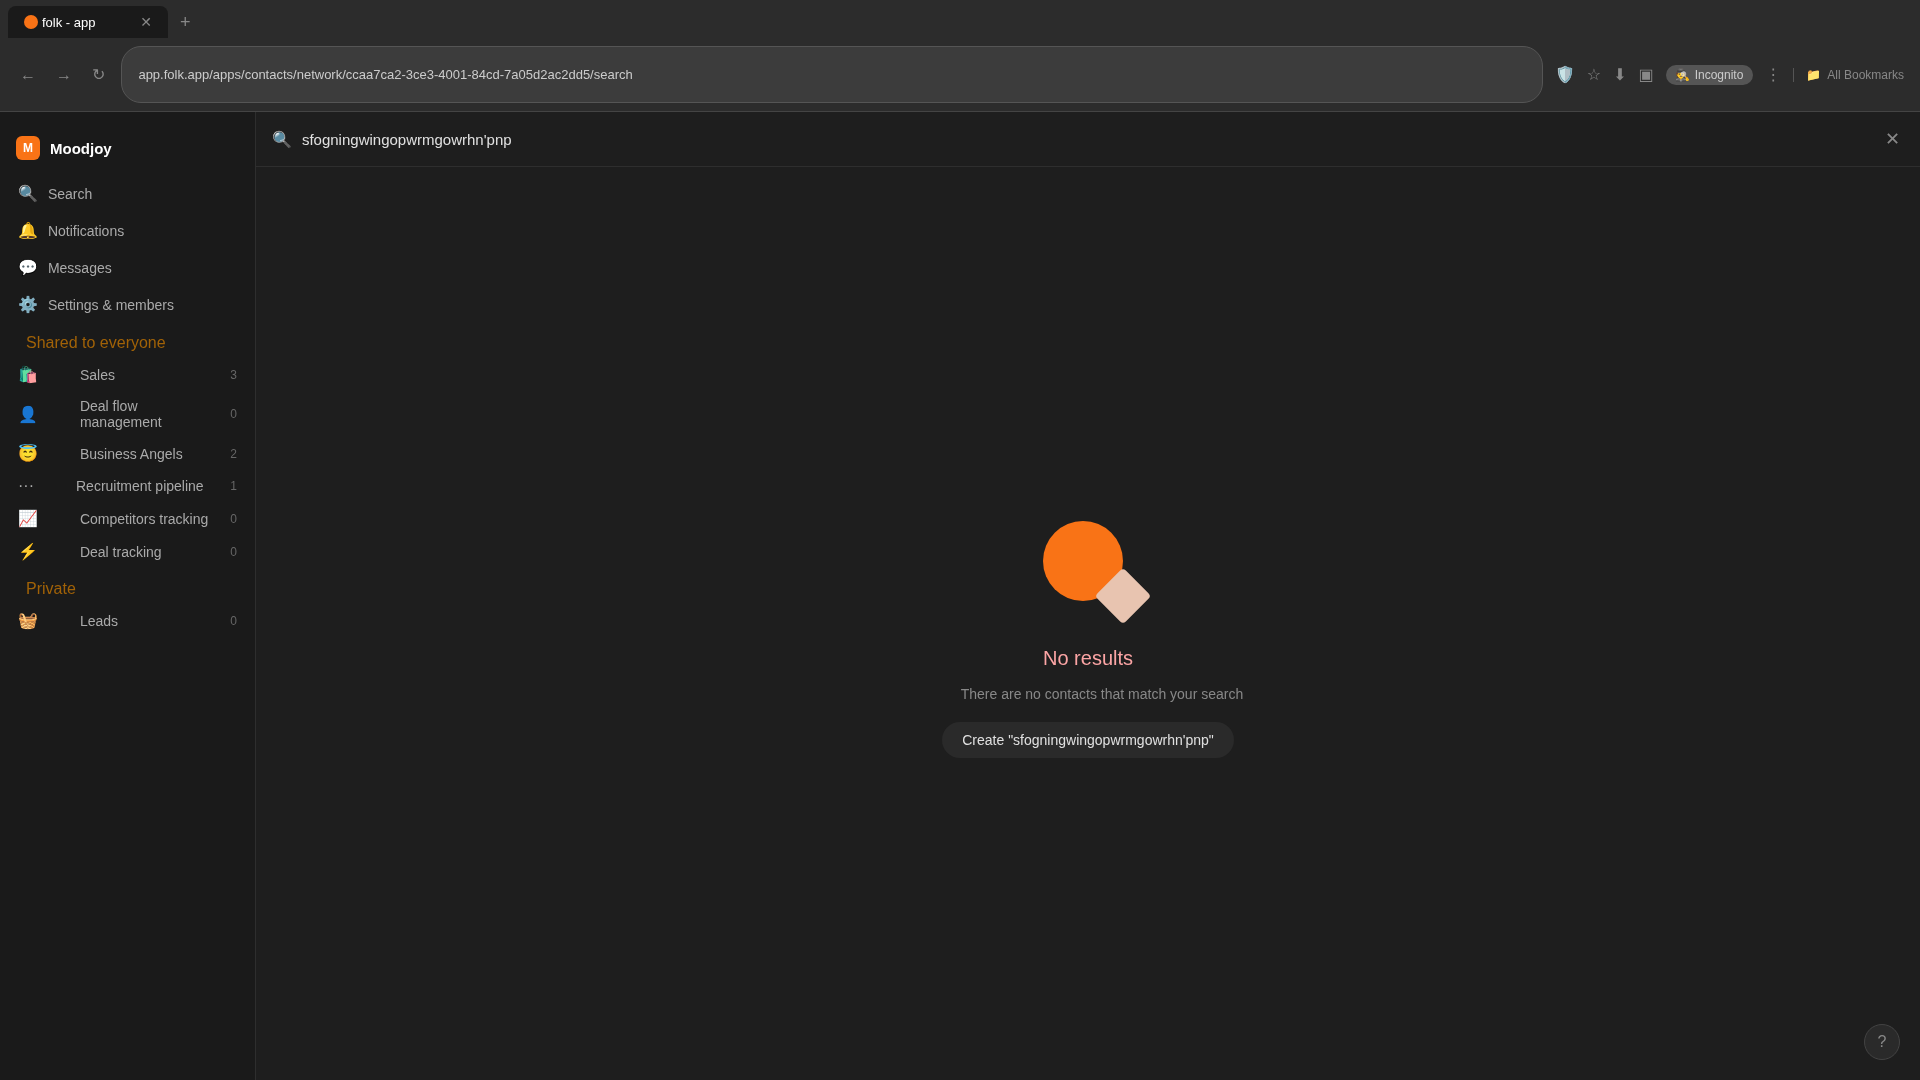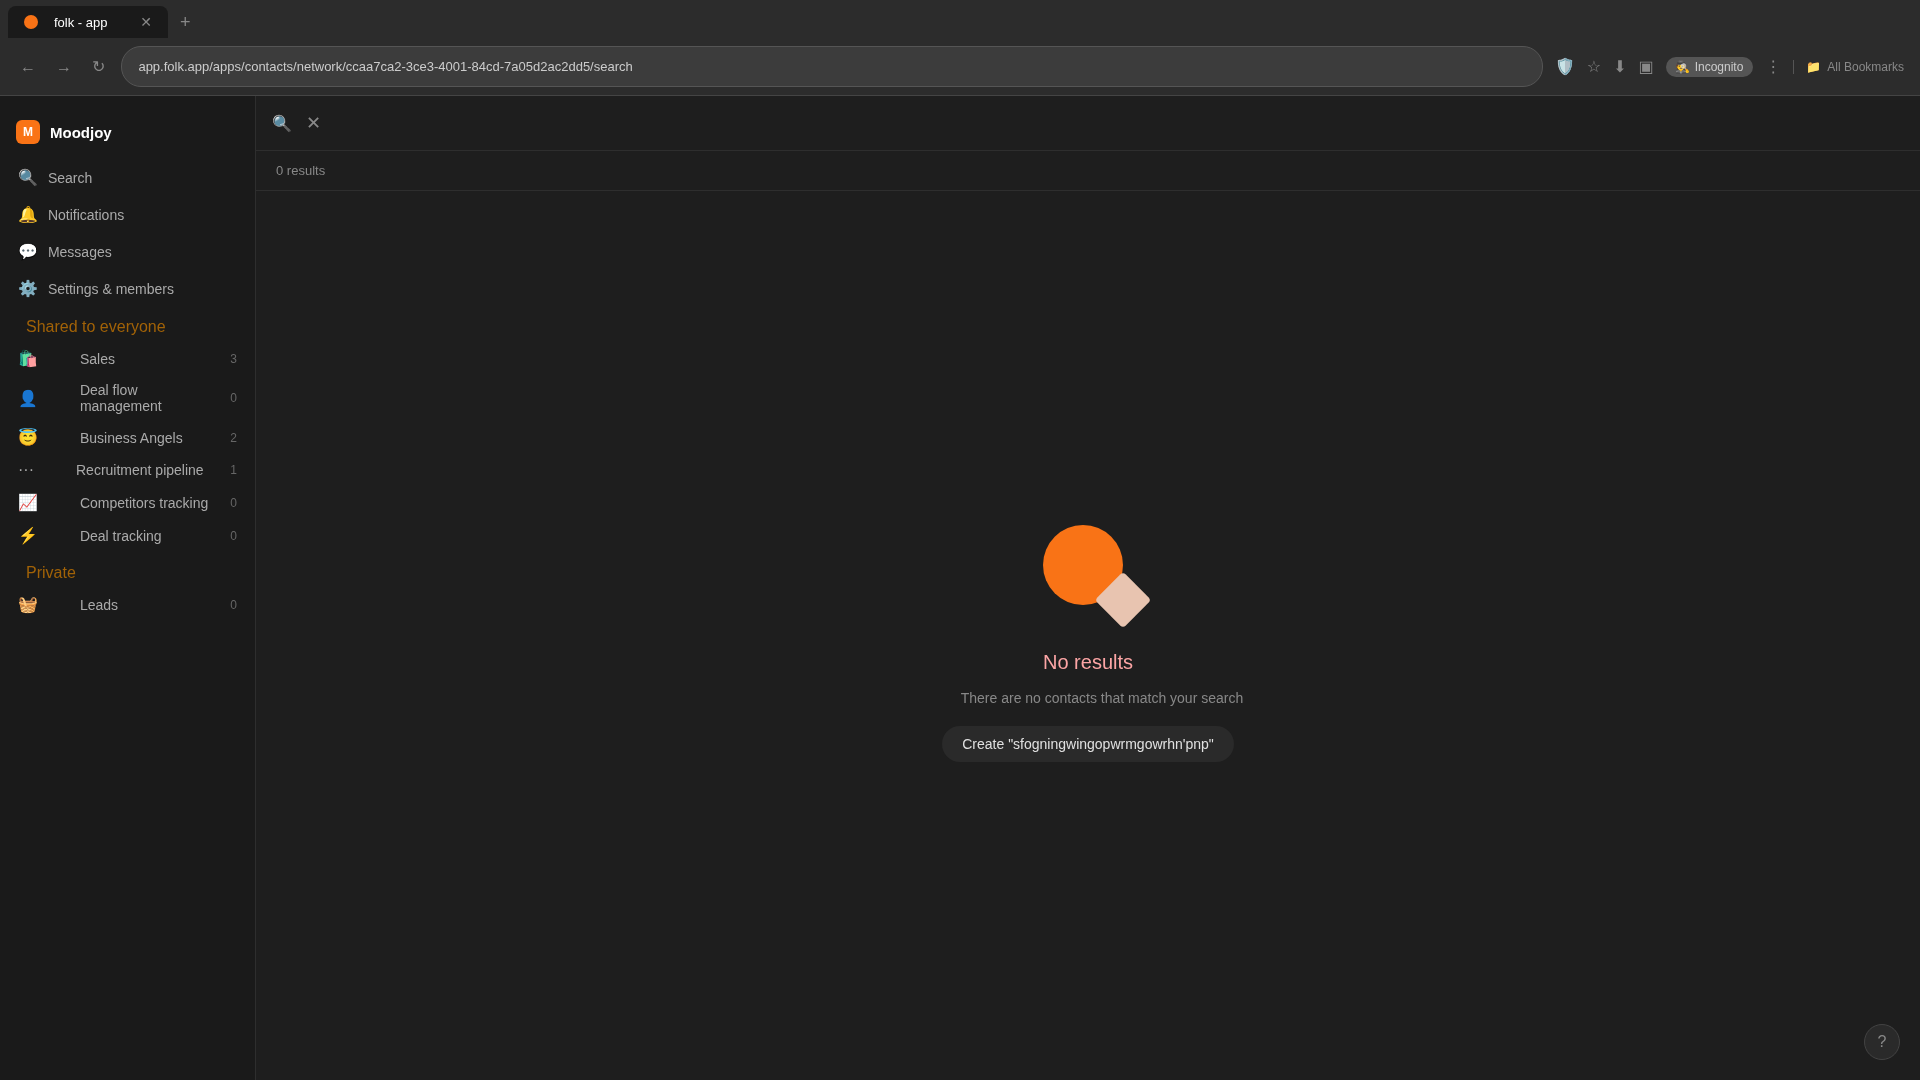--- a/index.html
+++ b/index.html
@@ -2,29 +2,29 @@
 <html><head>
   <meta charset="utf-8">
   <style>
     * { margin: 0; padding: 0; box-sizing: border-box; }
     body { font-family: -apple-system, BlinkMacSystemFont, 'Segoe UI', sans-serif; background: #1a1a1a; color: #e0e0e0; width: 1920px; height: 1080px; overflow: hidden; }
 
     
     .browser-chrome { background: #2c2c2c; width: 100%; }
 
     .tabs-bar { display: flex; align-items: center; background: #2c2c2c; padding: 6px 8px 0 8px; gap: 4px; }
-    .browser-tab { display: flex; align-items: center; gap: 16px; padding: 8px 16px; background: #3c3c3c; border-radius: 8px 8px 0 0; font-size: 13px; color: #ccc; min-width: 160px; }
+    .browser-tab { display: flex; align-items: center; gap: 4px; padding: 8px 16px; background: #3c3c3c; border-radius: 8px 8px 0 0; font-size: 13px; color: #ccc; min-width: 160px; }
     .browser-tab.active { background: #1a1a1a; color: #fff; }
     .tab-favicon { width: 14px; height: 14px; background: #f97316; border-radius: 50%; display: inline-block; }
     .tab-close { margin-left: auto; cursor: pointer; color: #888; font-size: 14px; }
     .tab-add { background: none; border: none; color: #888; font-size: 18px; cursor: pointer; padding: 4px 8px; }
 
     .address-bar-row { display: flex; align-items: center; padding: 8px 16px; gap: 12px; background: #2c2c2c; border-bottom: 1px solid #444; }
     .nav-btn { background: none; border: none; color: #888; font-size: 16px; cursor: pointer; padding: 4px; }
-    .address-bar { flex: 1; background: #3c3c3c; border: 1px solid #555; border-radius: 20px; padding: 12px 16px; color: #ccc; font-size: 13px; }
+    .address-bar { flex: 1; background: #3c3c3c; border: 1px solid #555; border-radius: 20px; padding: 20px 16px; color: #ccc; font-size: 13px; }
     .toolbar-icons { display: flex; gap: 12px; align-items: center; }
     .toolbar-icon { color: #888; font-size: 16px; cursor: pointer; }
     .incognito-badge { background: #555; border-radius: 12px; padding: 3px 10px; font-size: 12px; color: #ccc; display: flex; align-items: center; gap: 4px; }
     .bookmarks-btn { display: flex; align-items: center; gap: 6px; color: #888; font-size: 12px; cursor: pointer; border-left: 1px solid #555; padding-left: 12px; }
 
     
     .app-layout { display: flex; height: calc(1080px - 80px); background: #1a1a1a; }
 
     
     .sidebar { width: 256px; background: #1a1a1a; border-right: 1px solid #2e2e2e; display: flex; flex-direction: column; padding: 16px 0; overflow-y: auto; flex-shrink: 0; }
@@ -169,24 +169,24 @@
     <div class="sidebar-list-item">
       <span class="item-emoji">🧺</span>
       <span class="item-label">Leads</span>
       <span class="item-count">0</span>
     </div>
   </div>
 
   <div class="main-area">
     <div class="search-bar-container">
       <span class="search-icon-left">🔍</span>
+      <input class="search-input" type="text" value="sfogningwingopwrmgowrhn'pnp" style="">
       <button class="search-close-btn">✕</button>
     </div>
 
-    <div class="results-count">0 results</div>
 
     <div class="no-results-area">
       <div class="illustration">
         <div class="illus-circle-orange"></div>
         <div class="illus-diamond"></div>
       </div>
       <div class="no-results-title">No results</div>
       <div class="no-results-sub">There are no contacts that match your search</div>
       <button class="create-btn">Create "sfogningwingopwrmgowrhn'pnp"</button>
     </div>

